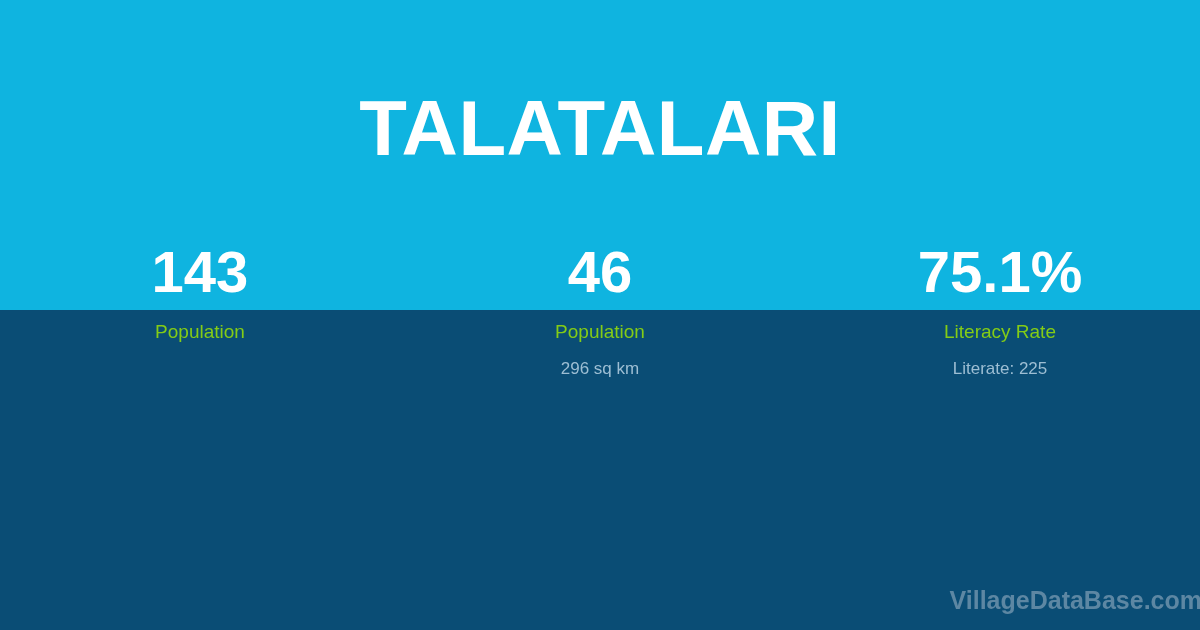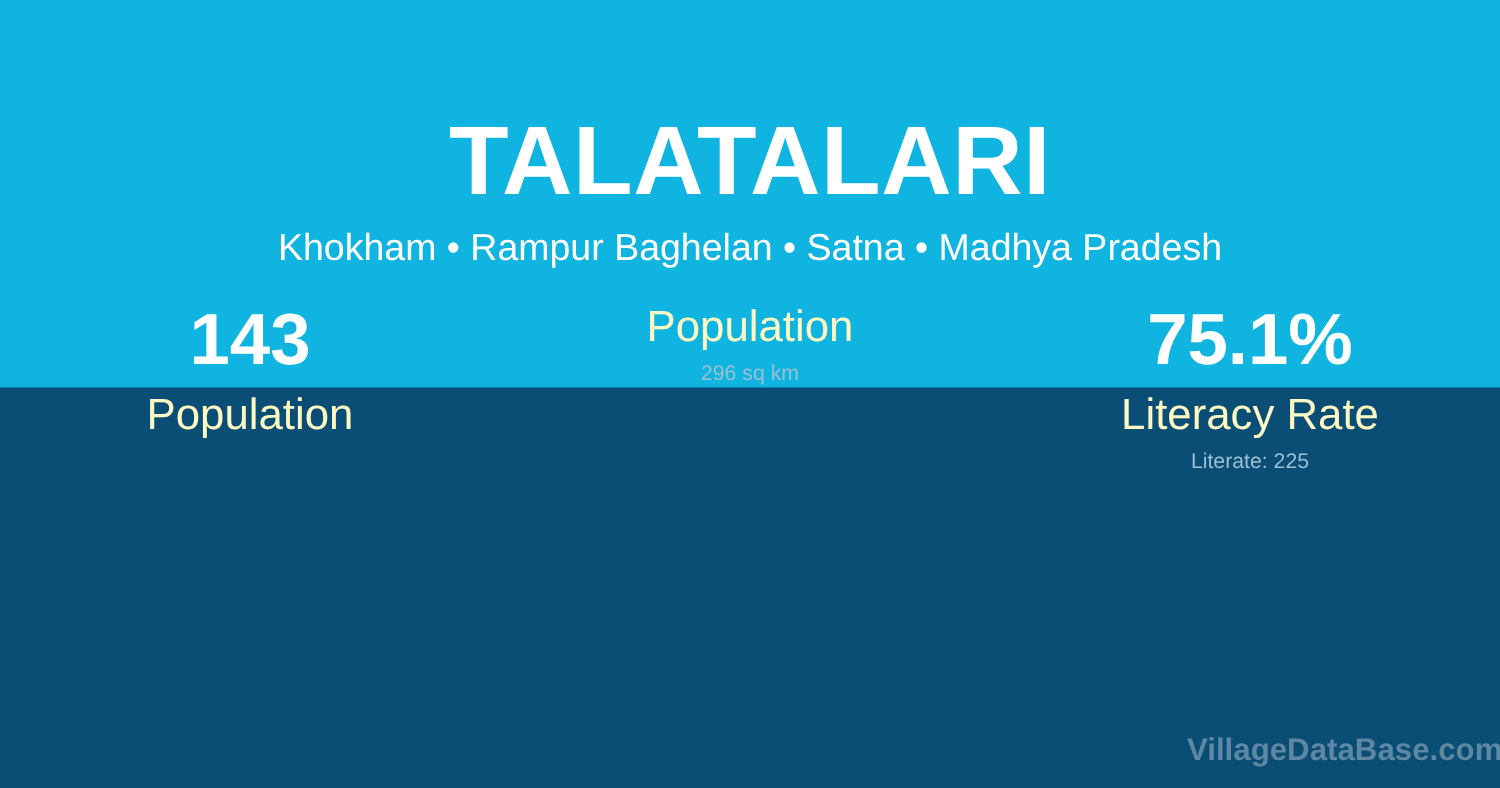--- a/index.html
+++ b/index.html
@@ -77,24 +77,24 @@
   .stat-value {
     font-size: 58px;
     line-height: 64px;
     font-weight: 700;
     color: #ffffff;
     height: 70px;
     display: block;
   }
   .stat-label {
     display: block;
-    font-size: 35px;
+    font-size: 19px;
     line-height: 32px;
     font-weight: 400;
-    color: #fef9c3;
+    color: #84cc16;
     margin-top: 6px;
   }
   .stat-sub {
     display: block;
     font-size: 17px;
     line-height: 22px;
     font-weight: 400;
     color: #9dbed3;
     margin-top: 10px;
   }
@@ -132,30 +132,30 @@
 </style>
 </head>
 <body>
 
 <div class="card">
 
   <div class="top-band"></div>
 
   <div class="village-title">TALATALARI</div>
 
-  <div class="village-breadcrumb">Khokham • Rampur Baghelan • Satna • Madhya Pradesh</div>
 
   <div class="stats-row">
 
     <div class="stat-col">
       <span class="stat-value">143</span>
       <span class="stat-label">Population</span>
     </div>
 
     <div class="stat-col">
+      <span class="stat-value">46</span>
       <span class="stat-label">Population</span>
       <span class="stat-sub">296 sq km</span>
     </div>
 
     <div class="stat-col">
       <span class="stat-value">75.1%</span>
       <span class="stat-label">Literacy Rate</span>
       <span class="stat-sub">Literate: 225</span>
     </div>
 

